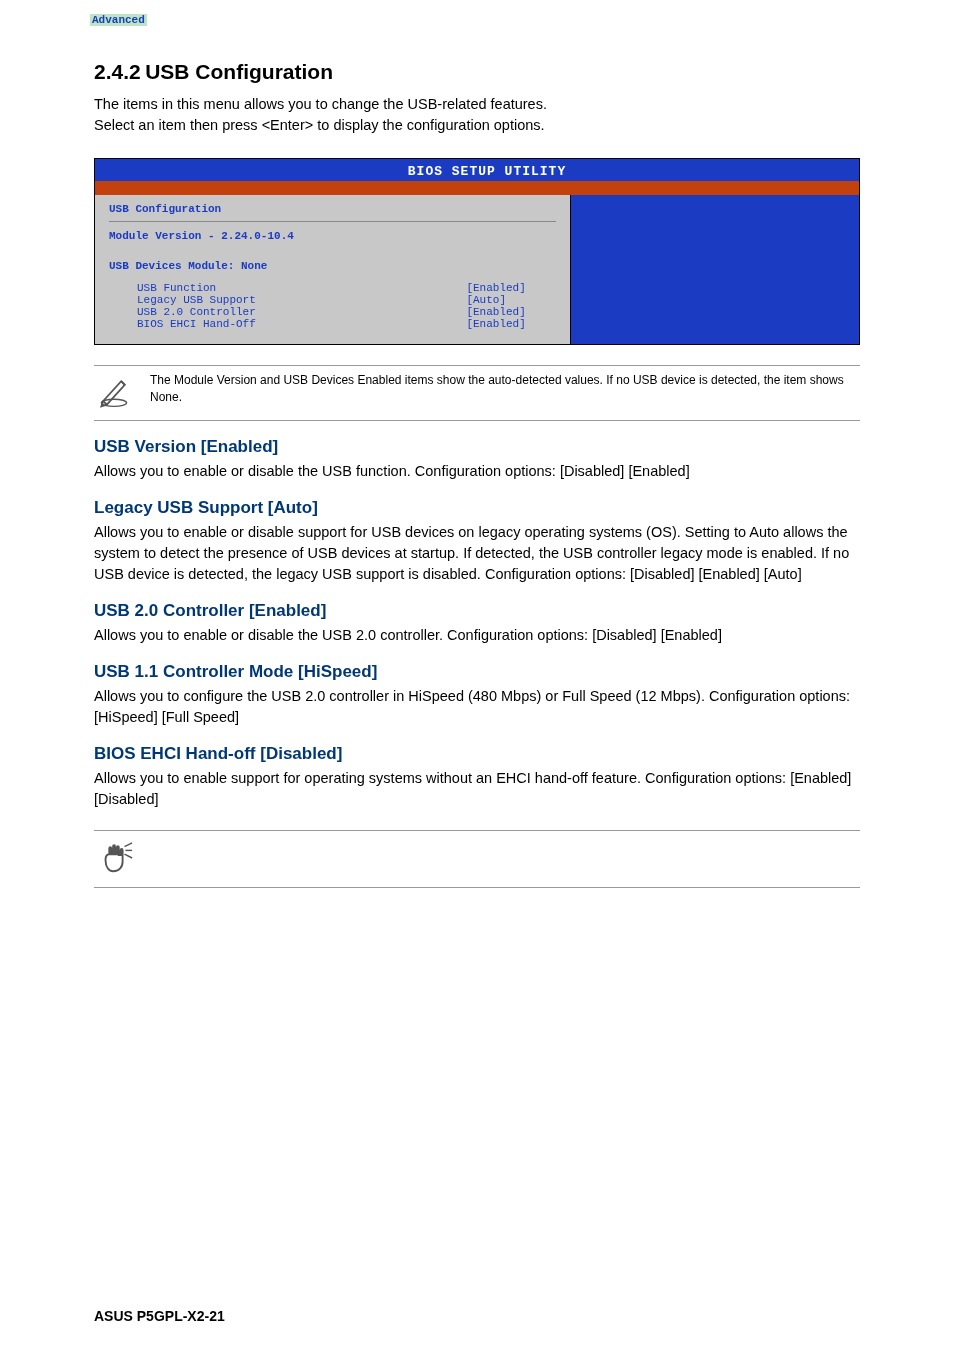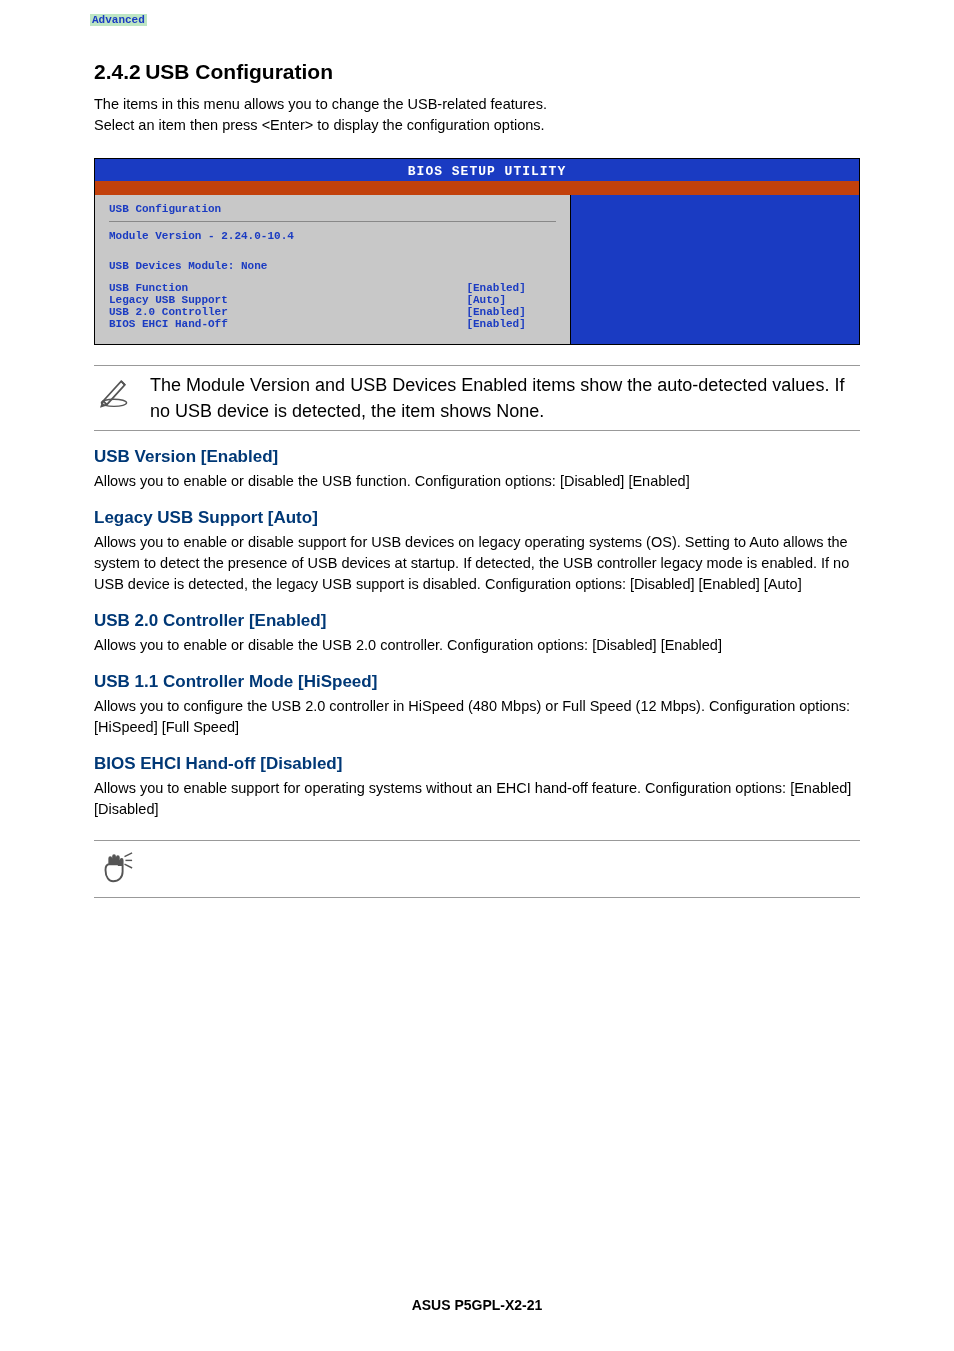--- a/index.html
+++ b/index.html
@@ -82,21 +82,22 @@
       background: #1a3bc2;
     }
     .bios-section-title {
       font-weight: bold;
       border-bottom: 1px solid #888;
       padding-bottom: 6px;
       margin-bottom: 6px;
     }
     .bios-line {
       display: flex;
-      font-weight: bold;
+      font-weight: normal;
+      margin-left: 28px;
     }
     .bios-label {
       flex: 1;
     }
     .bios-value {
       min-width: 90px;
     }
     .bios-subheading {
       font-weight: bold;
       margin-top: 8px;
@@ -111,42 +112,42 @@
       border-bottom: 1px solid #999;
       padding: 6px 0;
       align-items: flex-start;
     }
     .note-icon {
       width: 48px;
       flex-shrink: 0;
       padding: 2px 0 0 2px;
     }
     .note-text {
-      font-size: 18px;
+      font-size: 12px;
       line-height: 1.45;
       padding-left: 8px;
     }
     .setting-heading {
       font-weight: bold;
       font-size: 17px;
       color: #003876;
       margin-top: 16px;
     }
     .setting-text {
       font-size: 14.5px;
       line-height: 1.45;
       margin-top: 4px;
     }
     .footer {
       position: absolute;
-      bottom: 38px;
+      bottom: 27px;
       left: 94px;
       right: 94px;
       display: flex;
-      justify-content: center;
+      justify-content: flex-start;
       font-size: 14px;
       font-weight: bold;
     }
     svg.pencil-icon {
       width: 36px;
       height: 36px;
       stroke: #555;
       fill: none;
       stroke-width: 2;
     }

